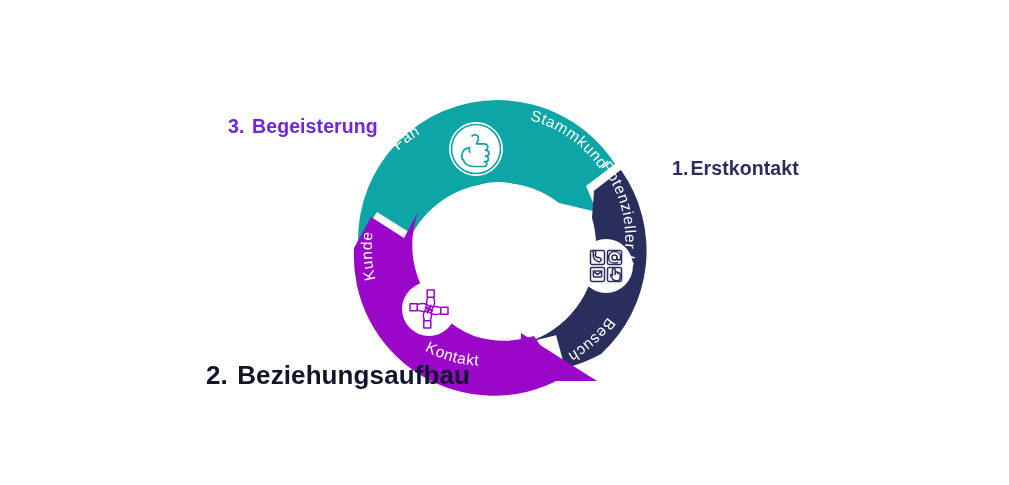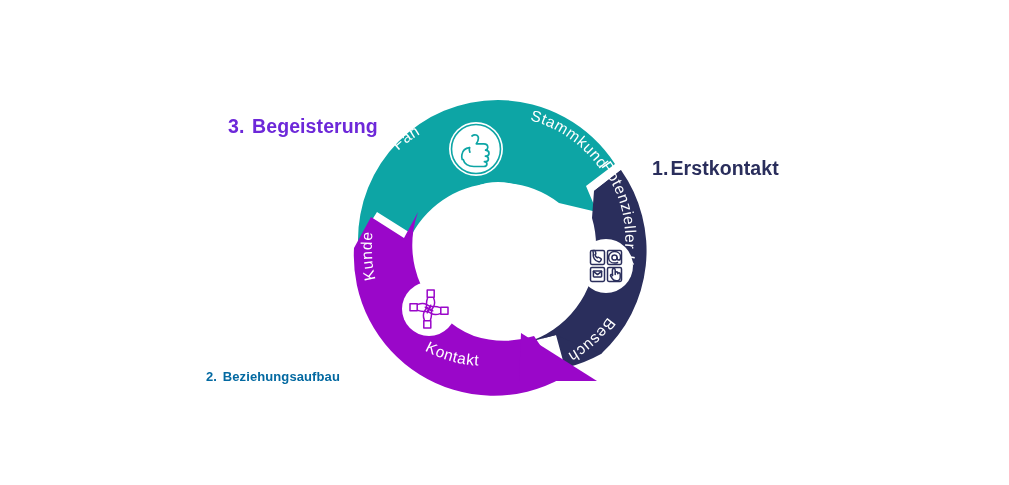--- a/index.html
+++ b/index.html
@@ -24,30 +24,30 @@
     position: absolute;
     left: 0; top: 0;
   }
   .step-label {
     position: absolute;
     font-weight: bold;
     white-space: nowrap;
     letter-spacing: 0.1px;
   }
   .step-1 {
-    left: 652px;
+    left: 672px;
     top: 157px;
     font-size: 19.5px;
     color: #2A2E5C;
   }
   .step-2 {
     left: 206px;
-    top: 369px;
-    font-size: 13px;
-    color: #0369a1;
+    top: 360px;
+    font-size: 26px;
+    color: #0f172a;
   }
   .step-3 {
     left: 228px;
     top: 115px;
     font-size: 19.5px;
     color: #6d28d9;
   }
   .num { margin-right: 2px; }
 </style>
 </head>

